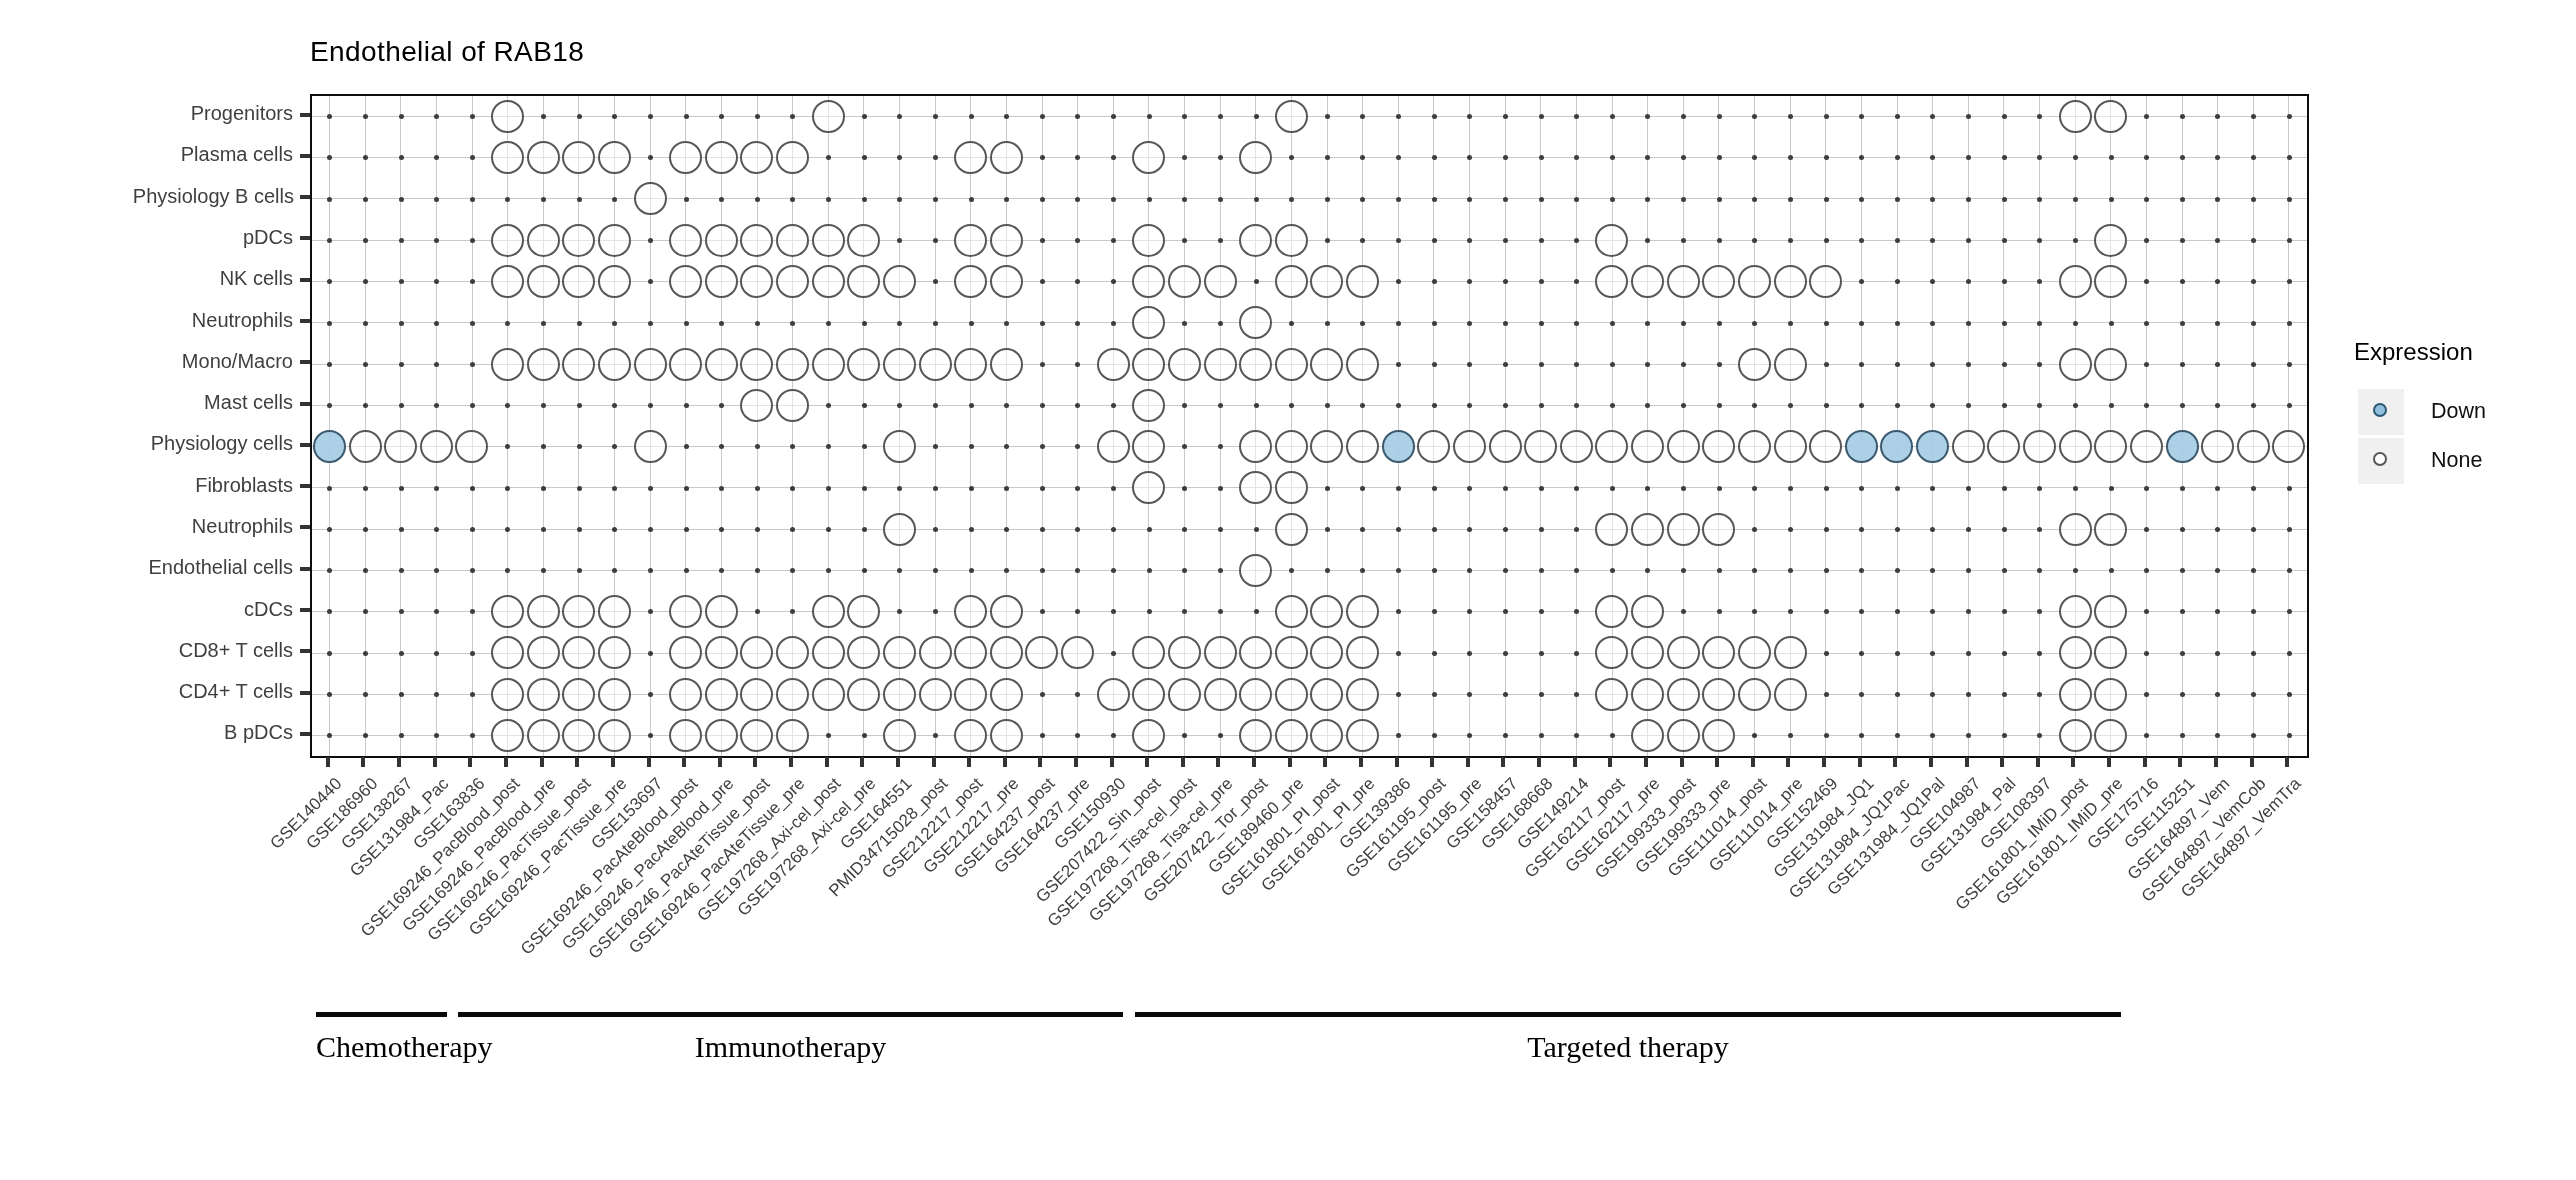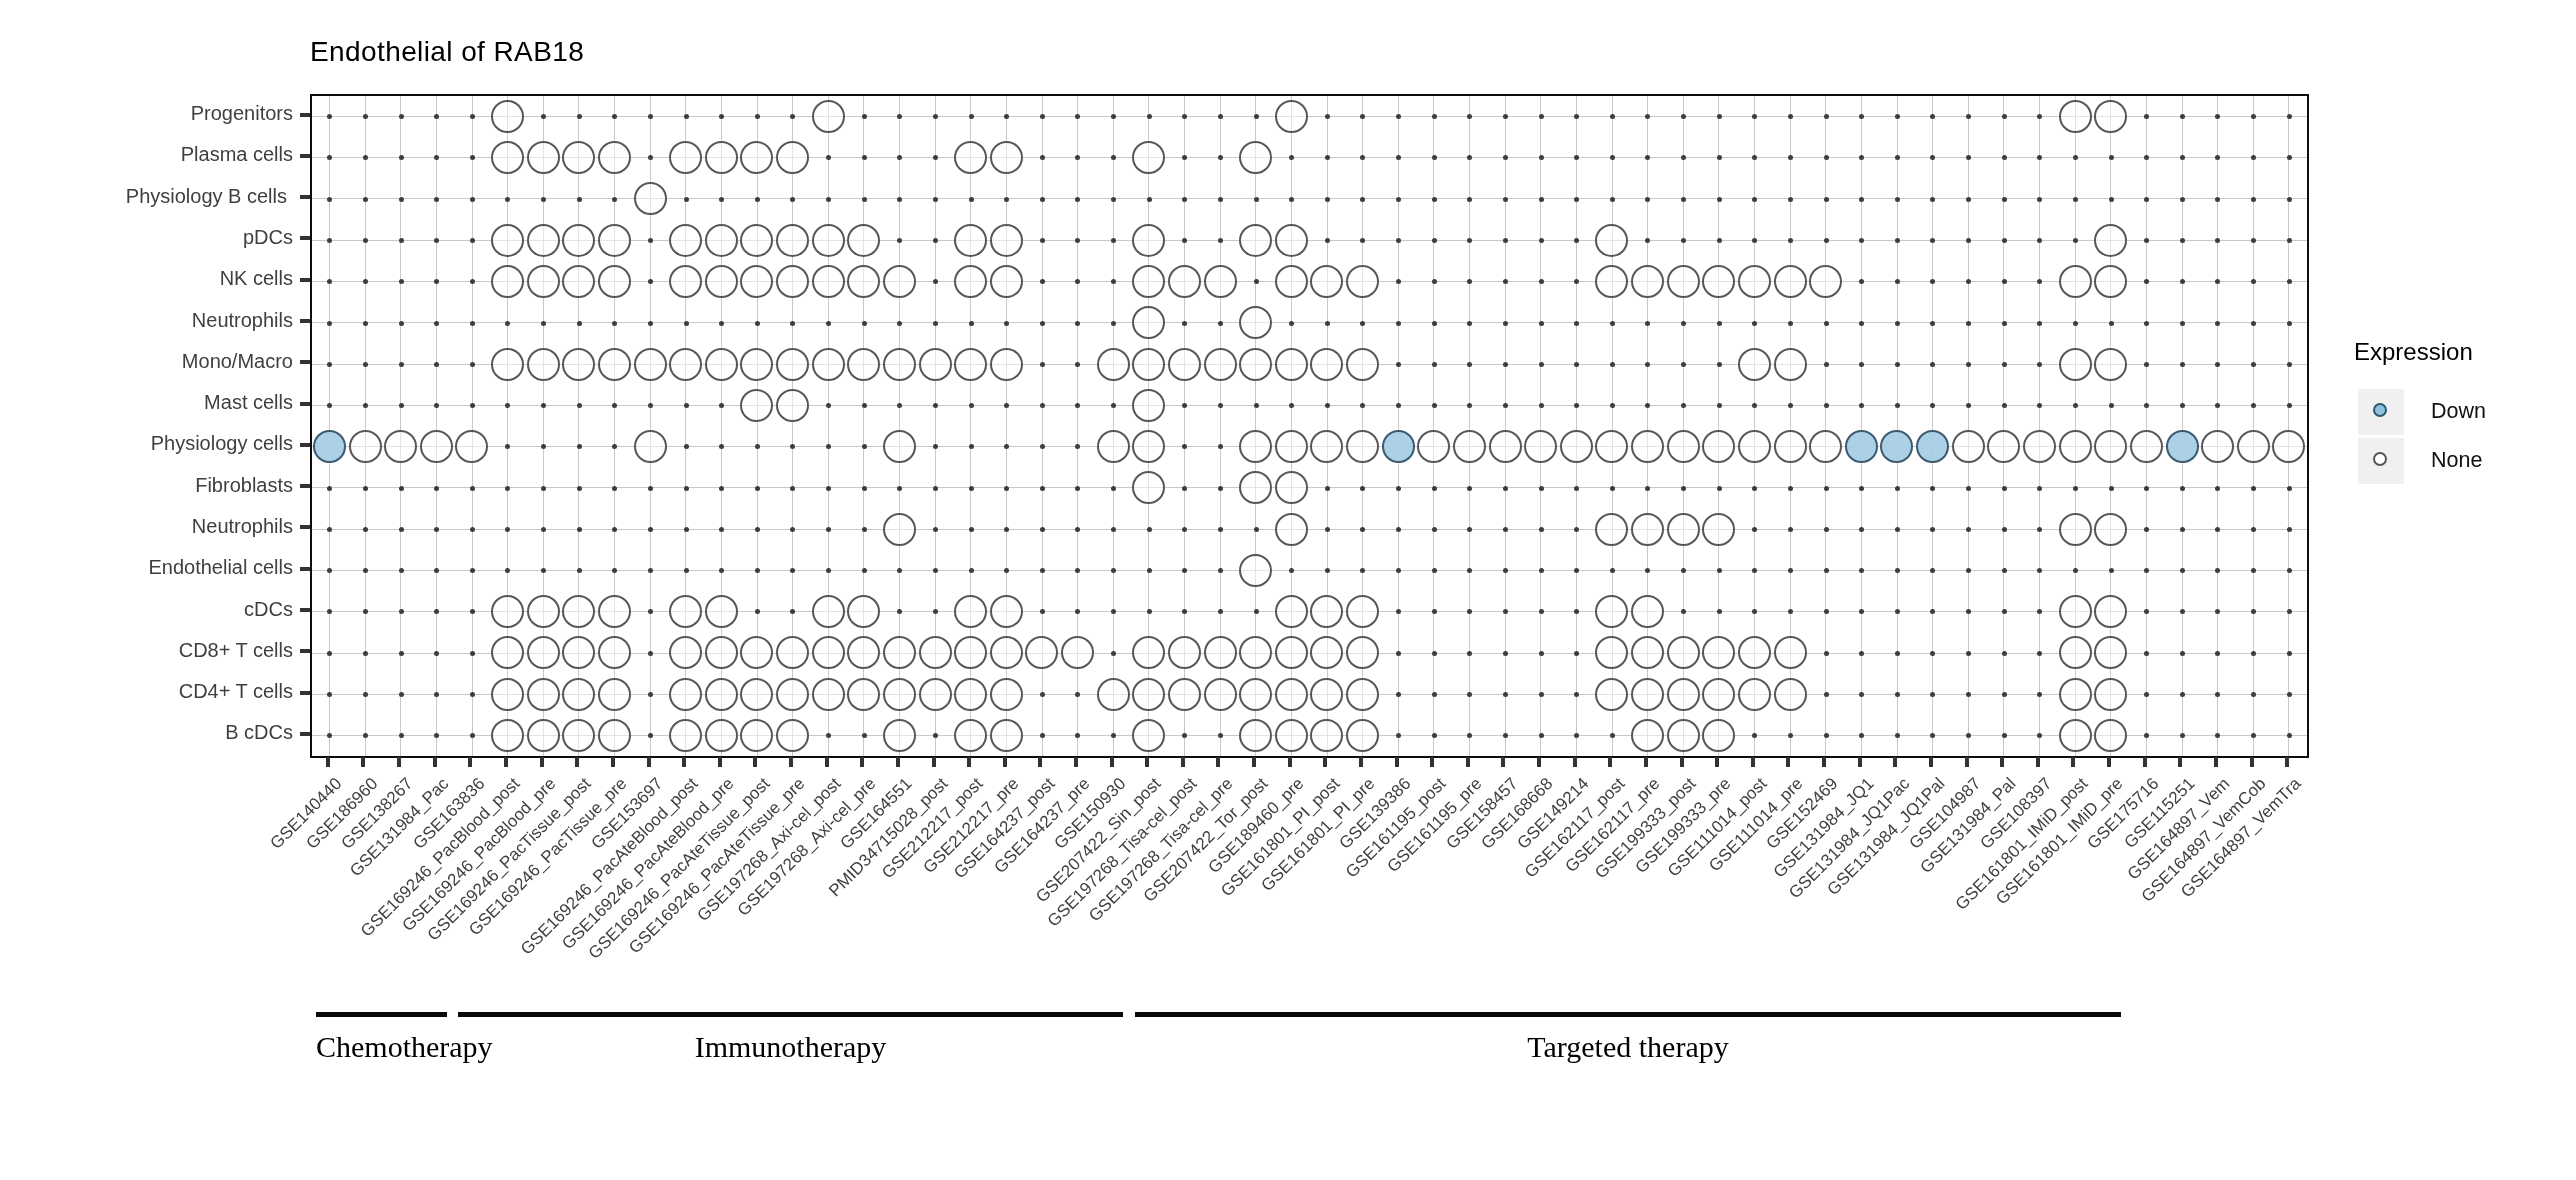--- a/index.html
+++ b/index.html
@@ -1008,21 +1008,21 @@
       </div>
   </div>
 </div>
 
 <div id="yaxis">
     <div class="ytick" style="left:300px;top:113px"></div>
     <div class="ylab" style="left:57px;top:102px">Progenitors</div>
     <div class="ytick" style="left:300px;top:154px"></div>
     <div class="ylab" style="left:57px;top:143px">Plasma cells</div>
     <div class="ytick" style="left:300px;top:195px"></div>
-    <div class="ylab" style="left:51px;top:185px">Physiology B cells</div>
+    <div class="ylab" style="left:58px;top:185px">Physiology B cells</div>
     <div class="ytick" style="left:300px;top:236px"></div>
     <div class="ylab" style="left:57px;top:226px">pDCs</div>
     <div class="ytick" style="left:300px;top:278px"></div>
     <div class="ylab" style="left:57px;top:267px">NK cells</div>
     <div class="ytick" style="left:300px;top:319px"></div>
     <div class="ylab" style="left:57px;top:309px">Neutrophils</div>
     <div class="ytick" style="left:300px;top:360px"></div>
     <div class="ylab" style="left:57px;top:350px">Mono/Macro</div>
     <div class="ytick" style="left:300px;top:402px"></div>
     <div class="ylab" style="left:57px;top:391px">Mast cells</div>
@@ -1034,21 +1034,21 @@
     <div class="ylab" style="left:57px;top:515px">Neutrophils</div>
     <div class="ytick" style="left:300px;top:567px"></div>
     <div class="ylab" style="left:57px;top:556px">Endothelial cells</div>
     <div class="ytick" style="left:300px;top:608px"></div>
     <div class="ylab" style="left:57px;top:598px">cDCs</div>
     <div class="ytick" style="left:300px;top:649px"></div>
     <div class="ylab" style="left:57px;top:639px">CD8+ T cells</div>
     <div class="ytick" style="left:300px;top:691px"></div>
     <div class="ylab" style="left:57px;top:680px">CD4+ T cells</div>
     <div class="ytick" style="left:300px;top:732px"></div>
-    <div class="ylab" style="left:57px;top:721px">B cDCs</div>
+    <div class="ylab" style="left:57px;top:721px">B pDCs</div>
   </div>
 <div id="xaxis">
     <div class="xtick" style="left:326px;top:757px"></div>
     <div class="xlab" style="left:17px;top:774px">GSE140440</div>
     <div class="xtick" style="left:361px;top:757px"></div>
     <div class="xlab" style="left:53px;top:774px">GSE186960</div>
     <div class="xtick" style="left:397px;top:757px"></div>
     <div class="xlab" style="left:88px;top:774px">GSE138267</div>
     <div class="xtick" style="left:433px;top:757px"></div>
     <div class="xlab" style="left:124px;top:774px">GSE131984_Pac</div>

